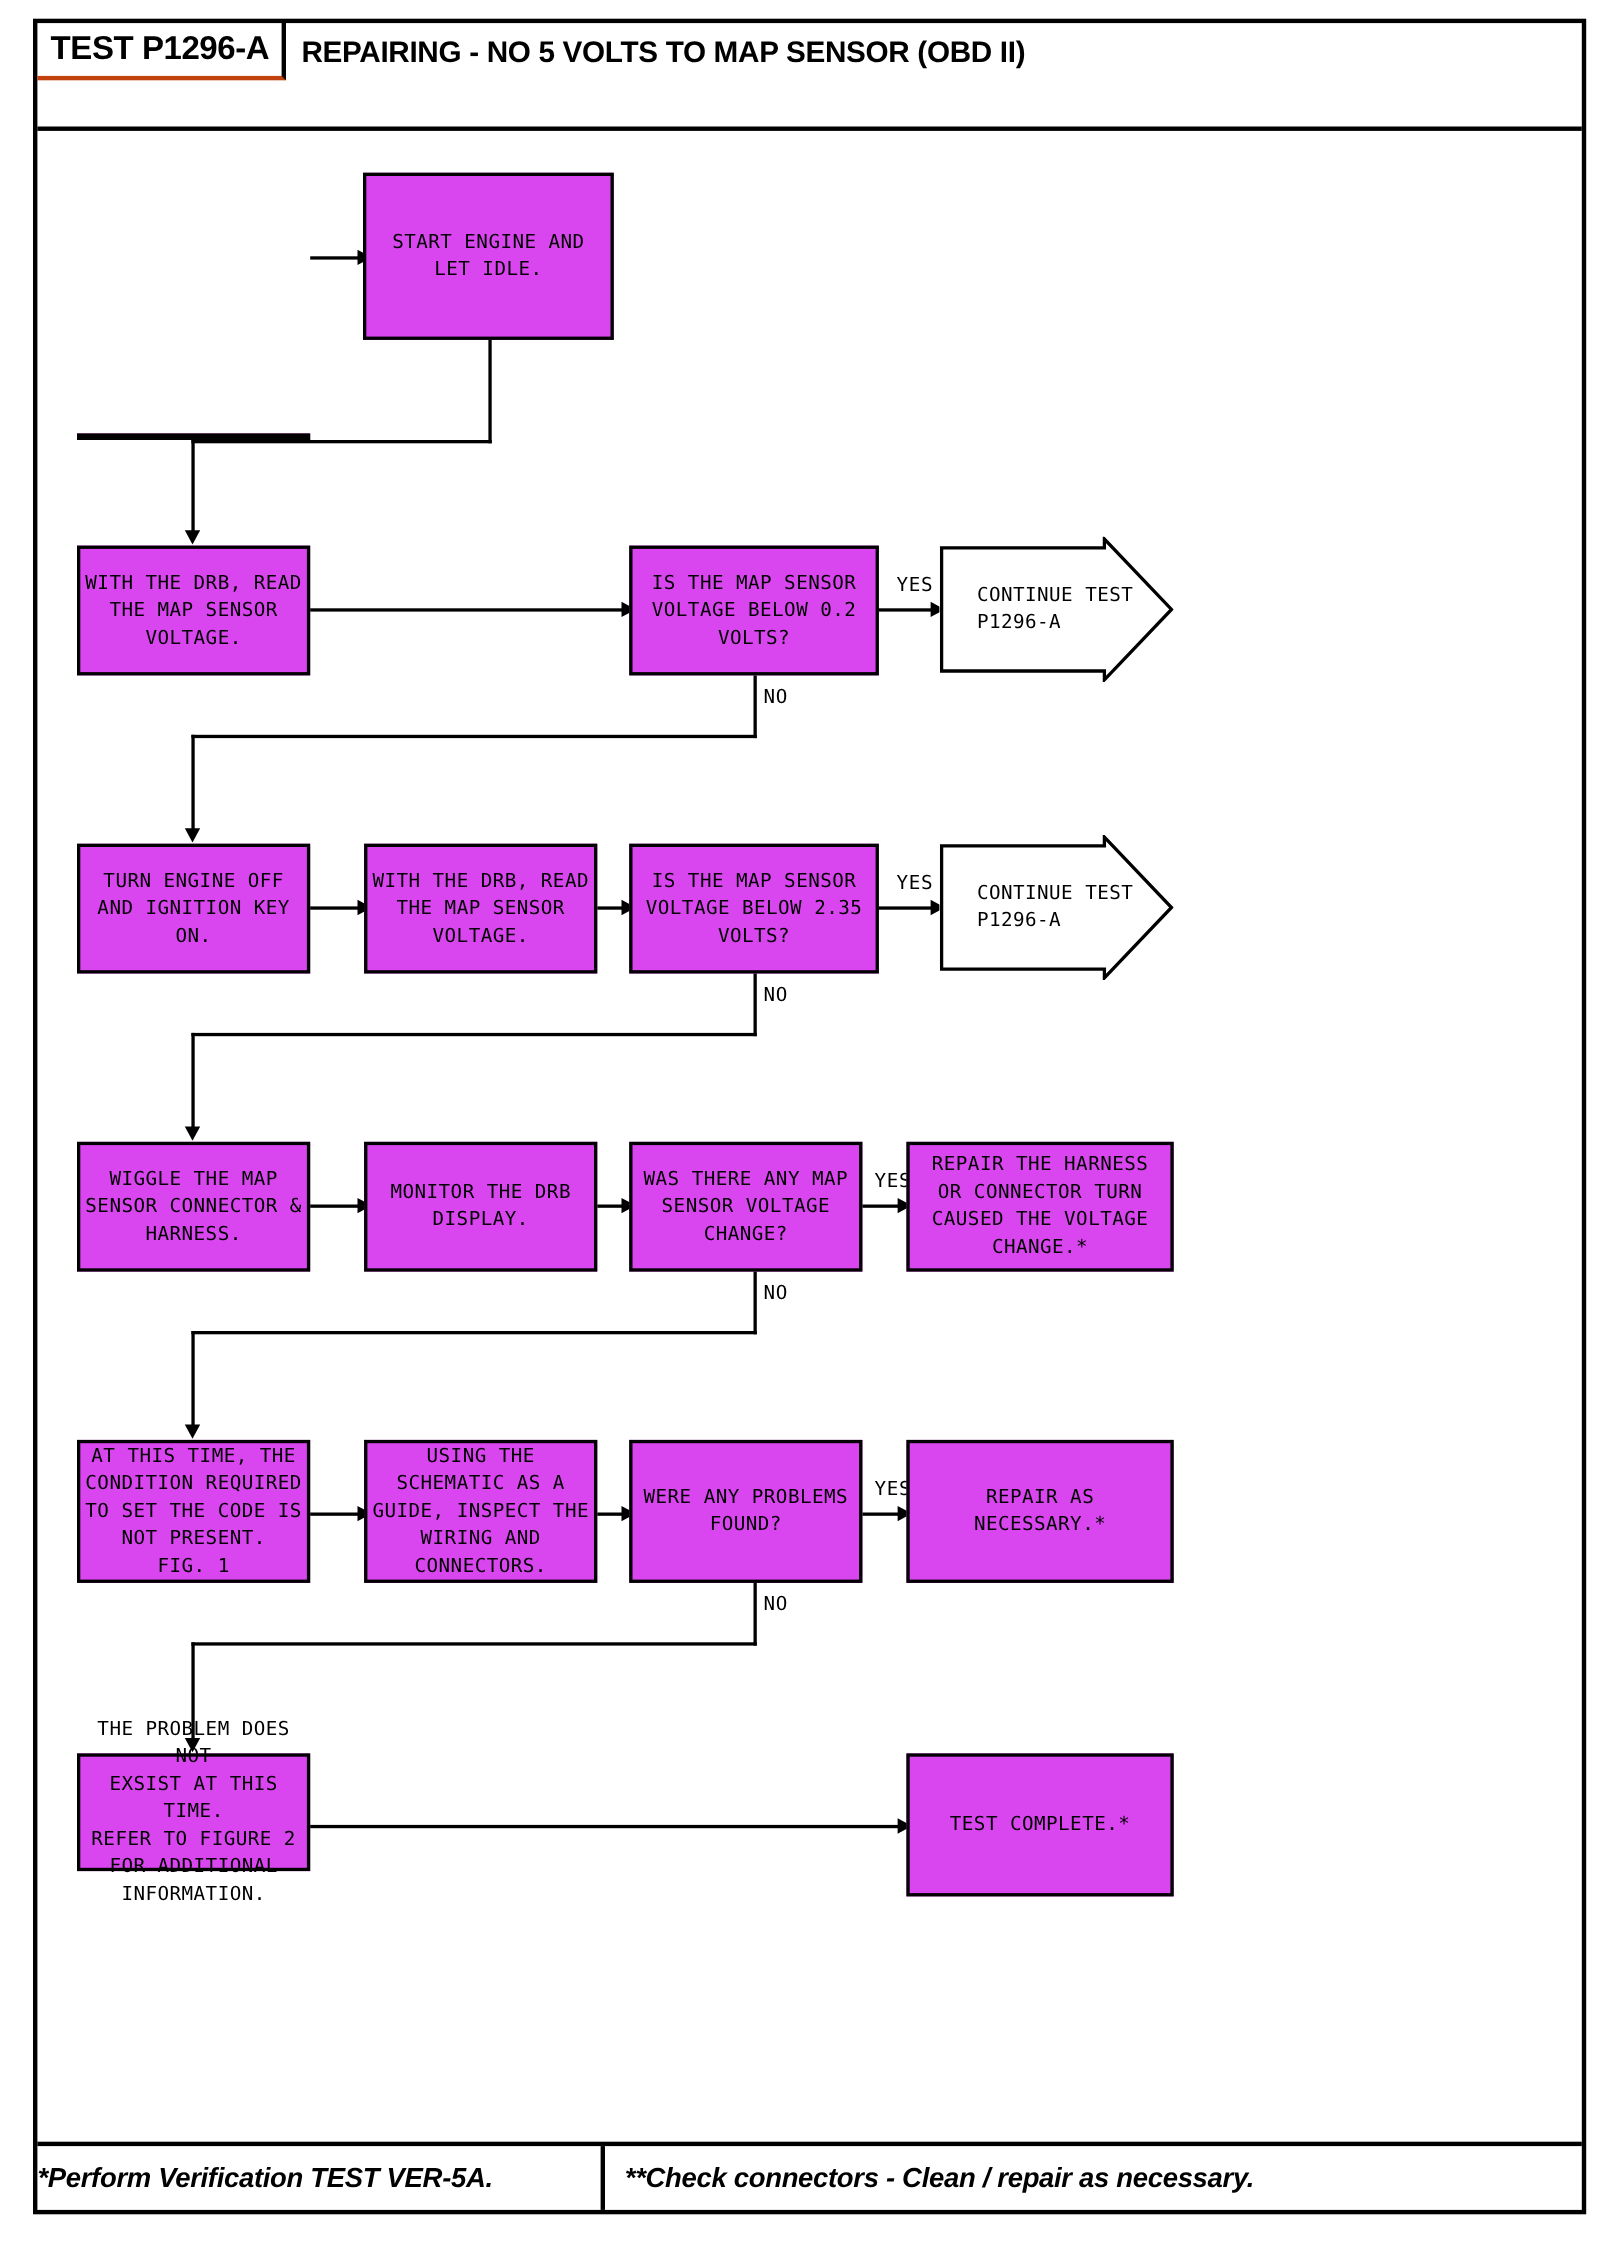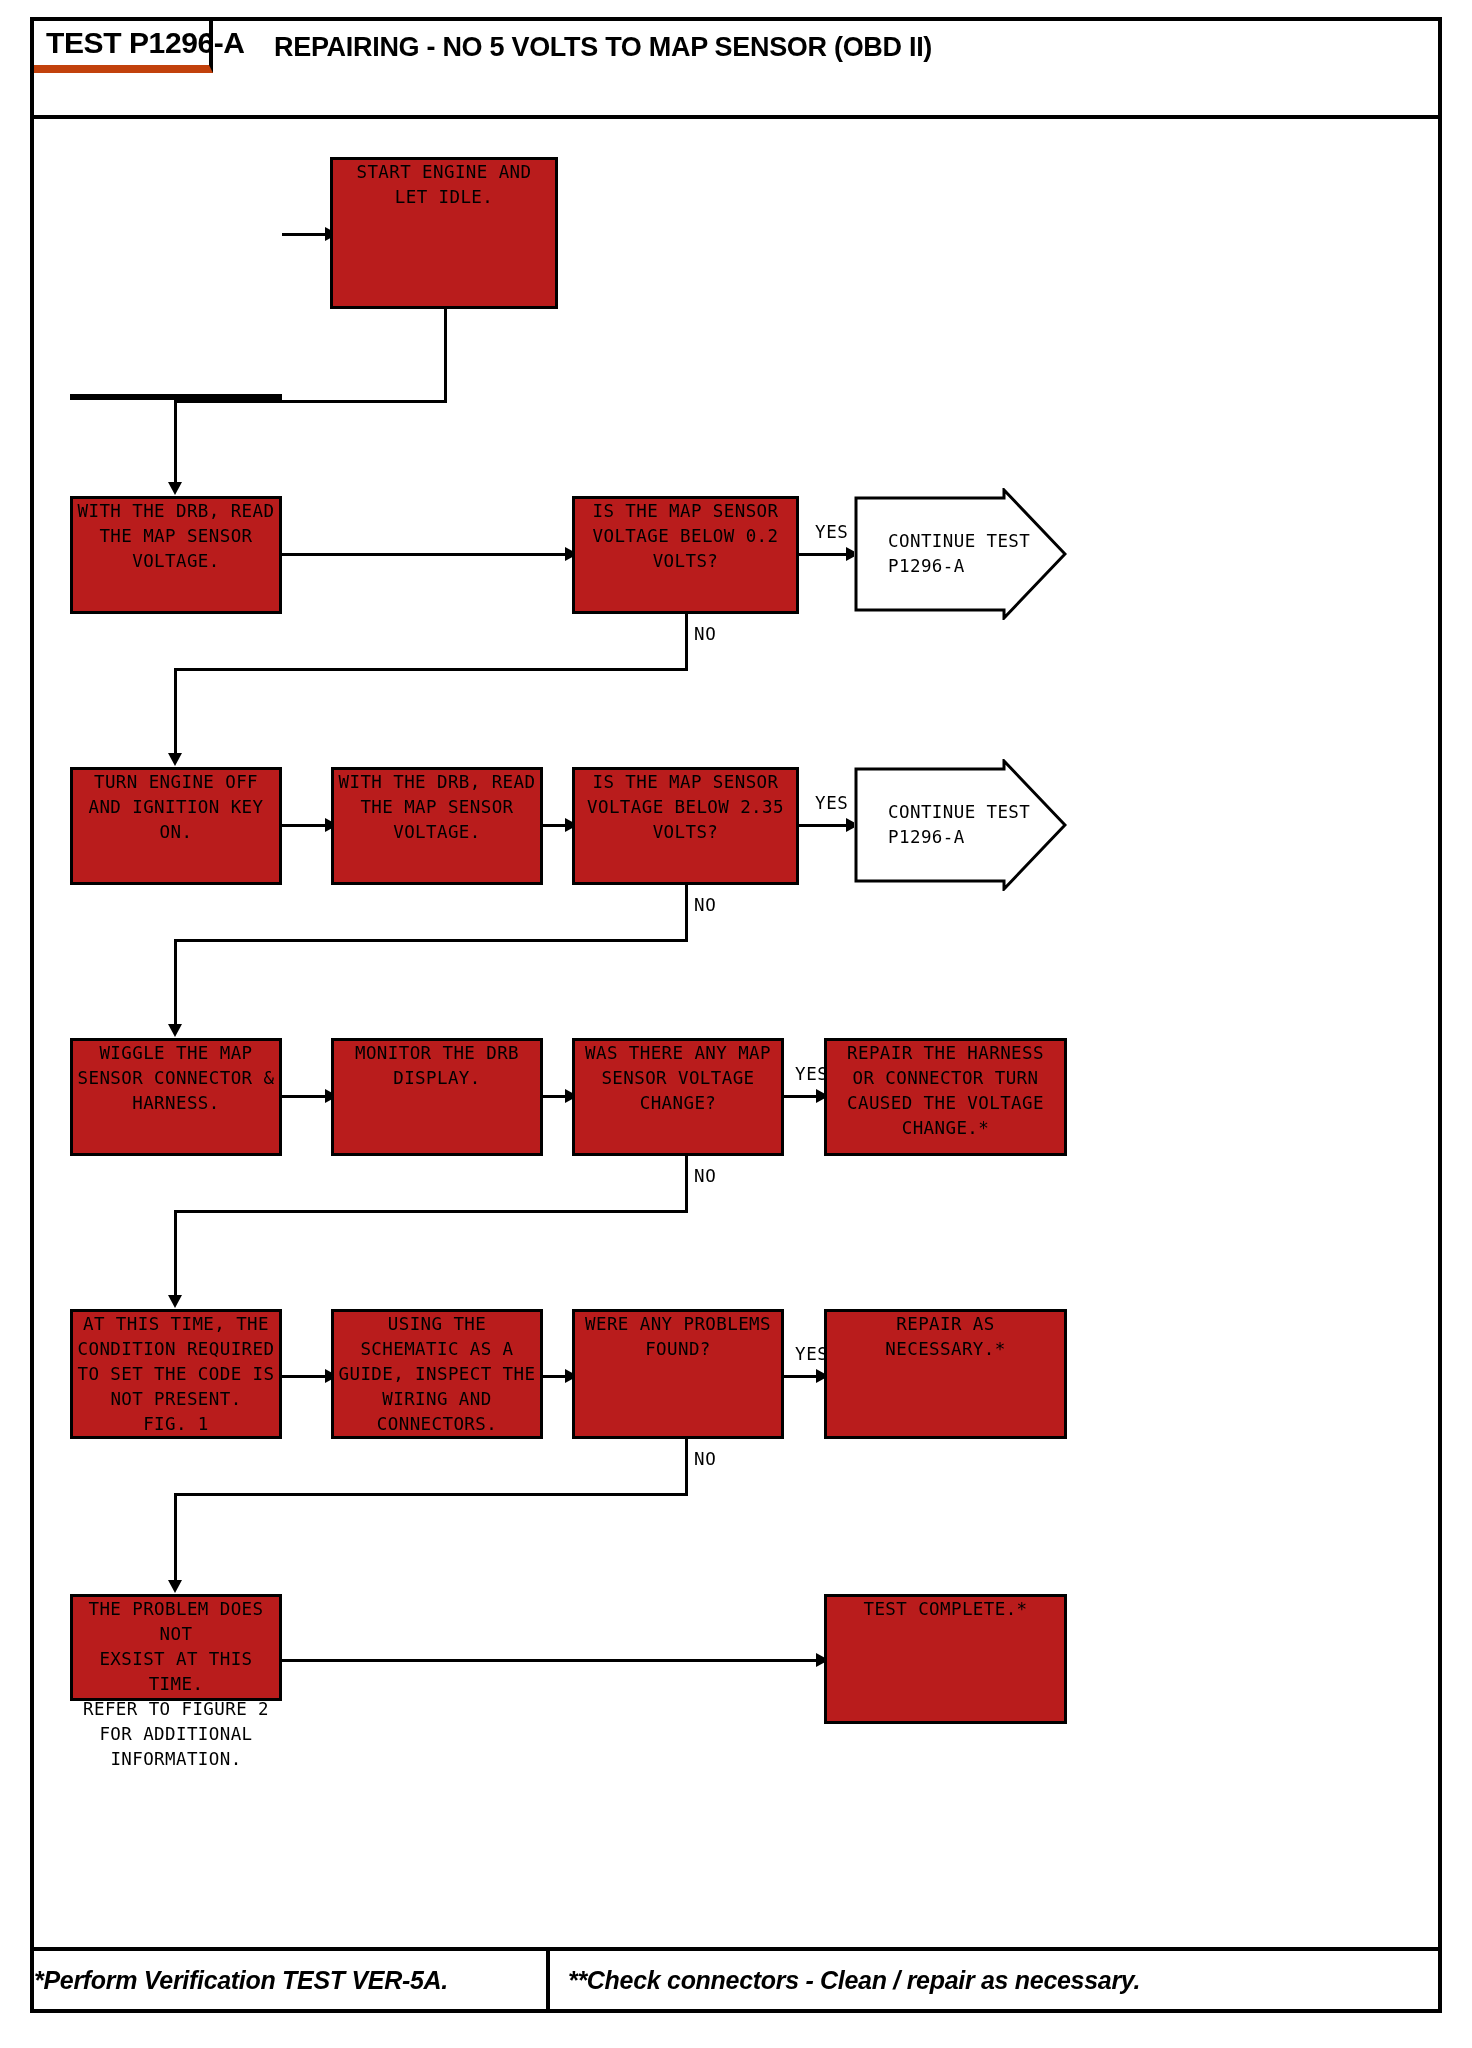--- a/index.html
+++ b/index.html
@@ -25,23 +25,23 @@
   #header-bar{
     position:absolute;
     left:0; top:0;
     width:100%;
     height:98px;
     border-bottom:4px solid #000;
   }
   #test-id-box{
     position:absolute;
     left:0; top:0;
-    width:179px; height:52px;
+    width:226px; height:52px;
     border-right:4px solid #000;
-    border-bottom:8px solid #c2410c;
+    border-bottom:4px solid #c2410c;
     display:flex; align-items:center;
   }
   #test-id-label{
     font-size:30px; font-weight:bold;
     letter-spacing:-0.4px;
     padding-left:12px;
     white-space:nowrap;
   }
   #header-title{
     position:absolute;
@@ -93,23 +93,23 @@
     position:absolute;
     left:0; top:98px;
     width:1404px;
     height:1832px;
   }
 
   
   .node{
     position:absolute;
     border:3px solid #000;
-    background:#b91c1c;
+    background:#d946ef;
     display:flex;
-    align-items:flex-start;
+    align-items:center;
     justify-content:center;
     text-align:center;
   }
   .node .txt{
     font-family:"DejaVu Sans Mono", monospace;
     font-size:17.5px;
     line-height:25px;
     letter-spacing:0.4px;
     white-space:pre-line;
   }

